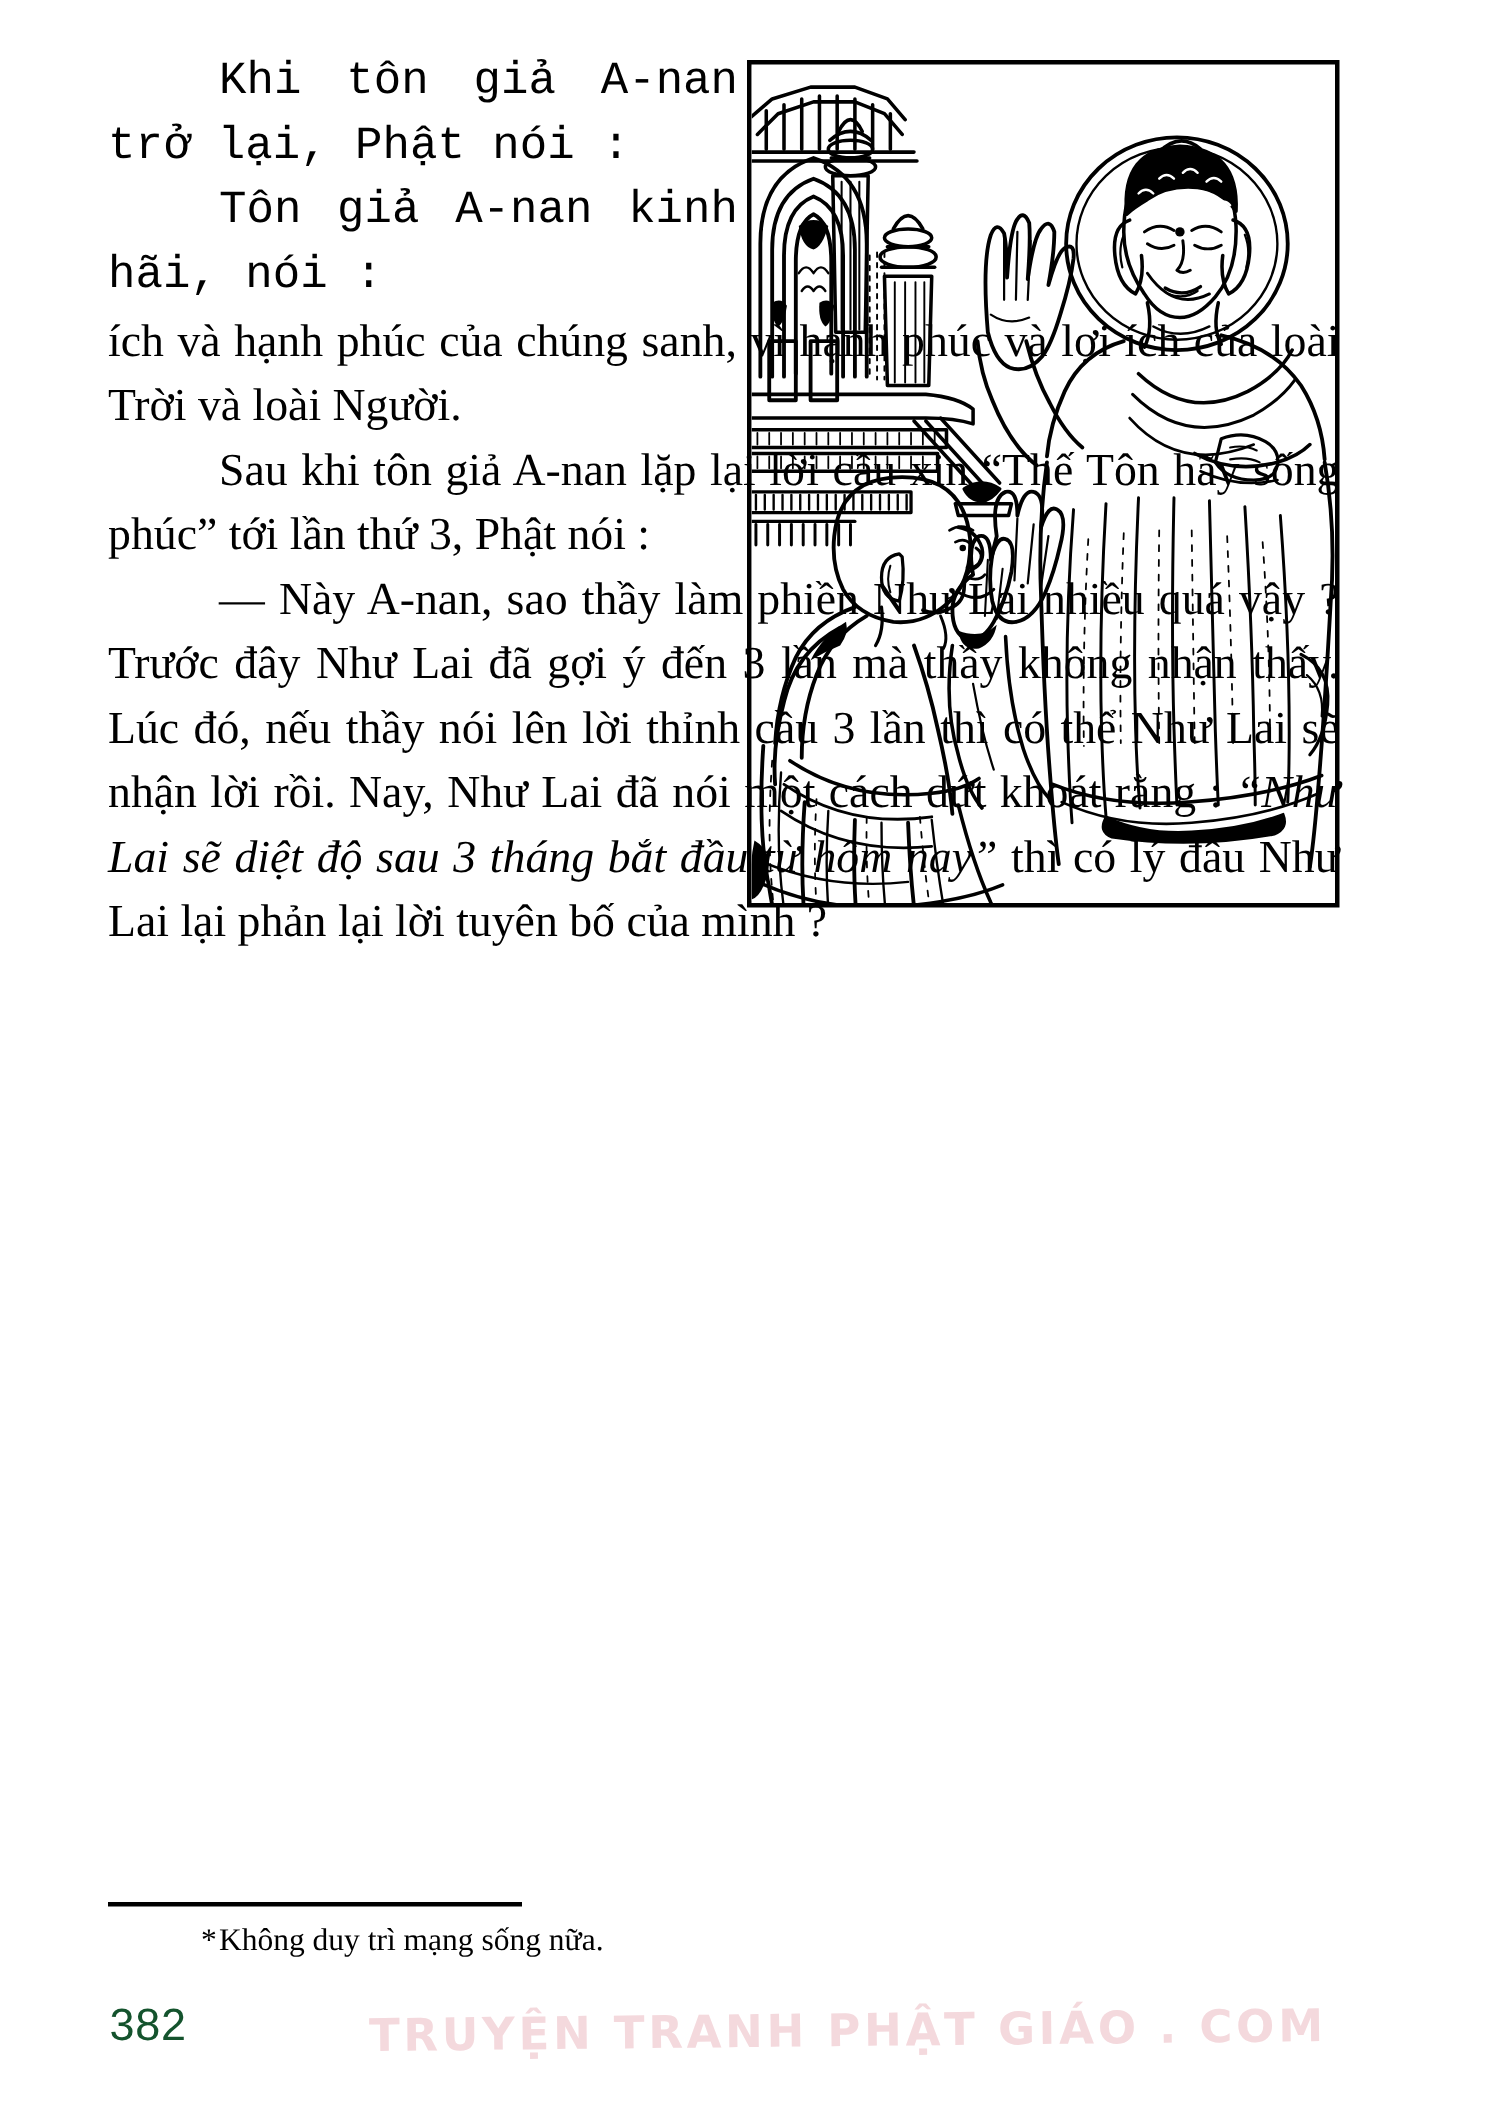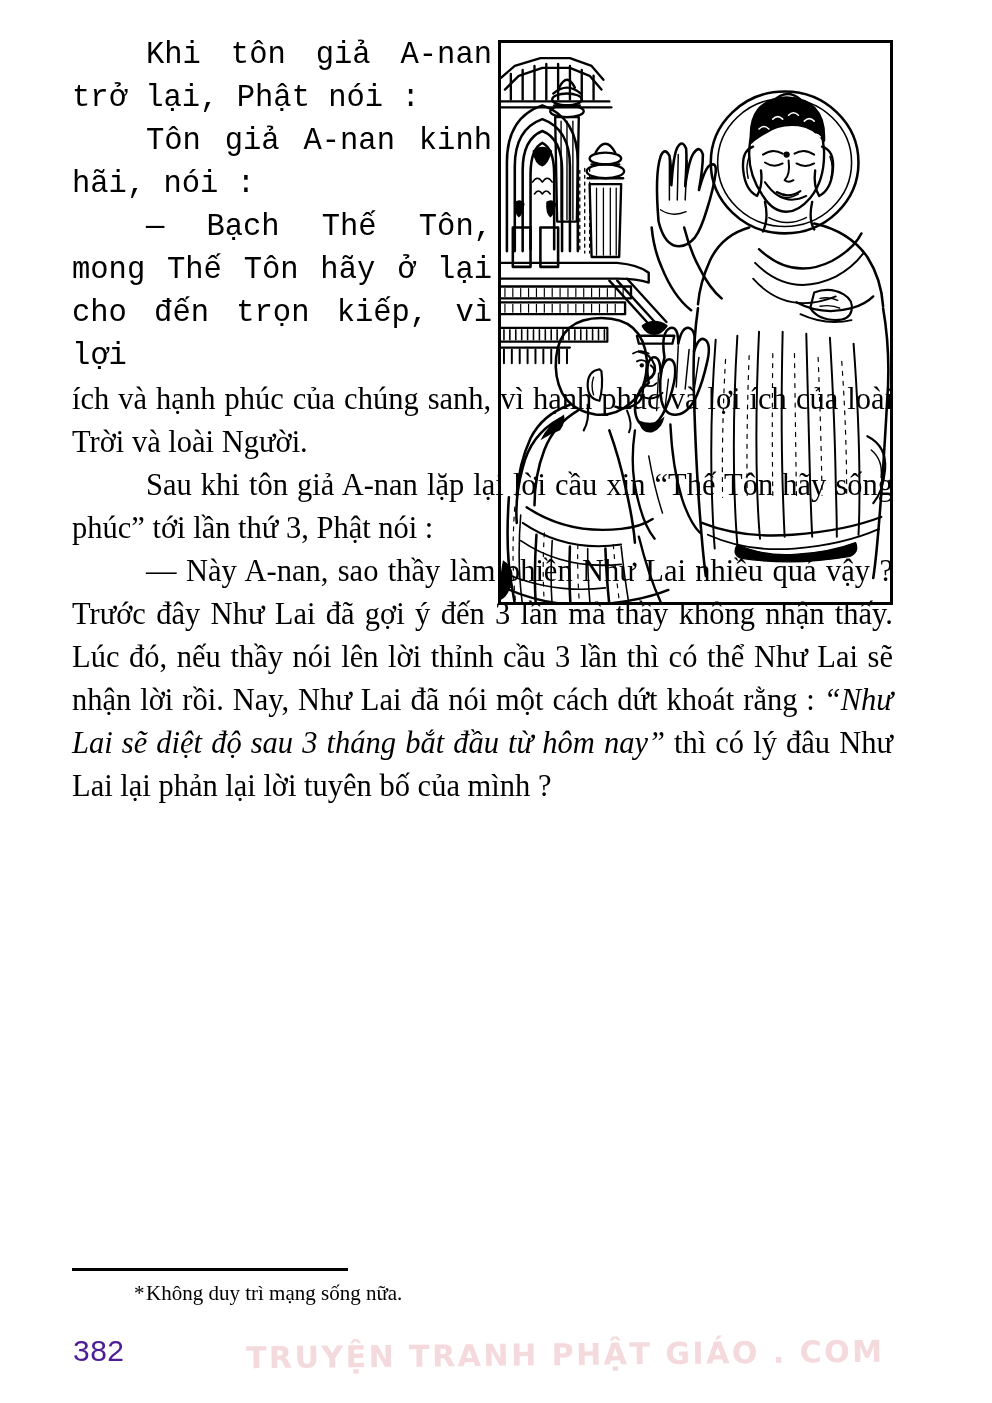--- a/index.html
+++ b/index.html
@@ -89,21 +89,21 @@
   #footnote .fn-text { margin-left: 12px; }
 
   
   #page-number {
     position: absolute;
     left: 73px;
     top: 1334px;
     font-family: "Liberation Sans", "DejaVu Sans", sans-serif;
     font-size: 30px;
     letter-spacing: 0.5px;
-    color: #4c1d95;
+    color: #14532d;
   }
 
   
   #watermark {
     position: absolute;
     left: 246px;
     top: 1337px;
     font-family: "DejaVu Sans", sans-serif;
     font-size: 30px;
     font-weight: bold;
@@ -409,21 +409,20 @@
 
       </g>
     </svg>
   </div>
 
   <div id="text-body">
 
     <div id="col-narrow">
       <p class="para">Khi tôn giả A-nan trở lại, Phật nói :</p>
       <p class="para">Tôn giả A-nan kinh hãi, nói :</p>
-      <p class="para">— Bạch Thế Tôn, mong Thế Tôn hãy ở lại cho đến trọn kiếp, vì lợi</p>
     </div>
 
     <div id="col-full">
       <p class="para" style="text-indent:0">ích và hạnh phúc của chúng sanh, vì hạnh phúc và lợi ích của loài Trời và loài Người.</p>
 
 
       <p class="para">Sau khi tôn giả A-nan lặp lại lời cầu xin “Thế Tôn hãy sống phúc” tới lần thứ 3, Phật nói :</p>
 
       <p class="para"><span>— Này A-nan, sao thầy làm phiền Như Lai nhiều quá vậy ? Trước đây Như Lai đã gợi ý đến 3 lần mà thầy không nhận thấy. Lúc đó, nếu thầy nói lên lời thỉnh cầu 3 lần thì có thể Như Lai sẽ nhận lời rồi. Nay, Như Lai đã nói một cách dứt khoát rằng : </span><span style="font-style:italic">“Như Lai sẽ diệt độ sau 3 tháng bắt đầu từ hôm nay”</span><span> thì có lý đâu Như Lai lại phản lại lời tuyên bố của mình ?</span></p>
     </div>

